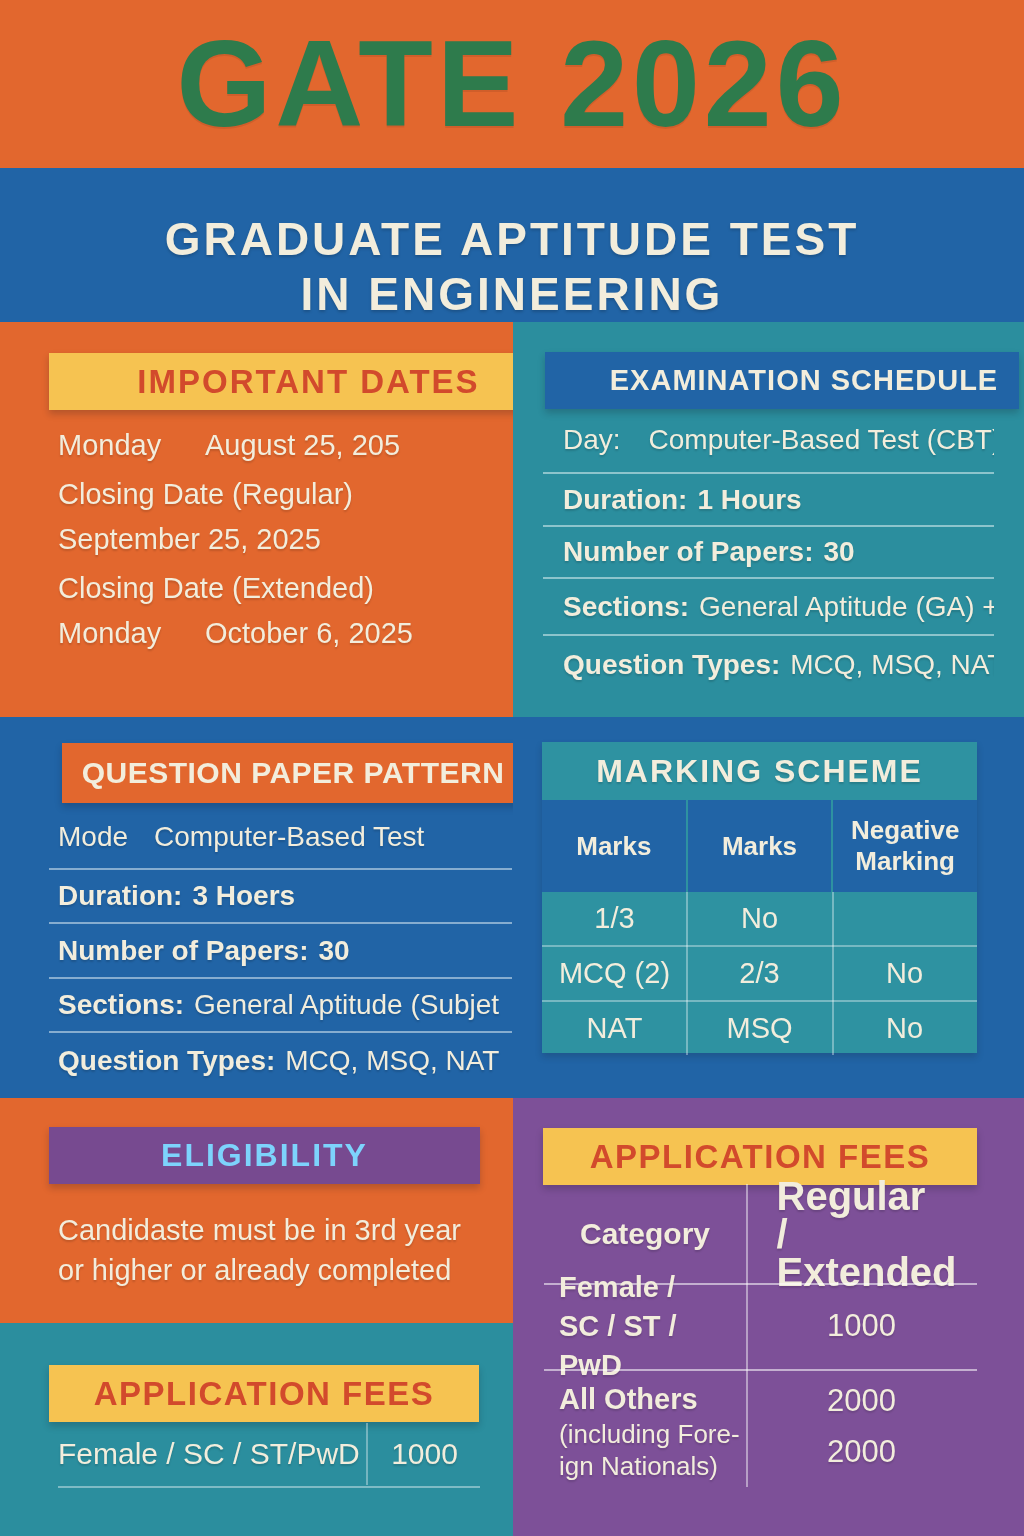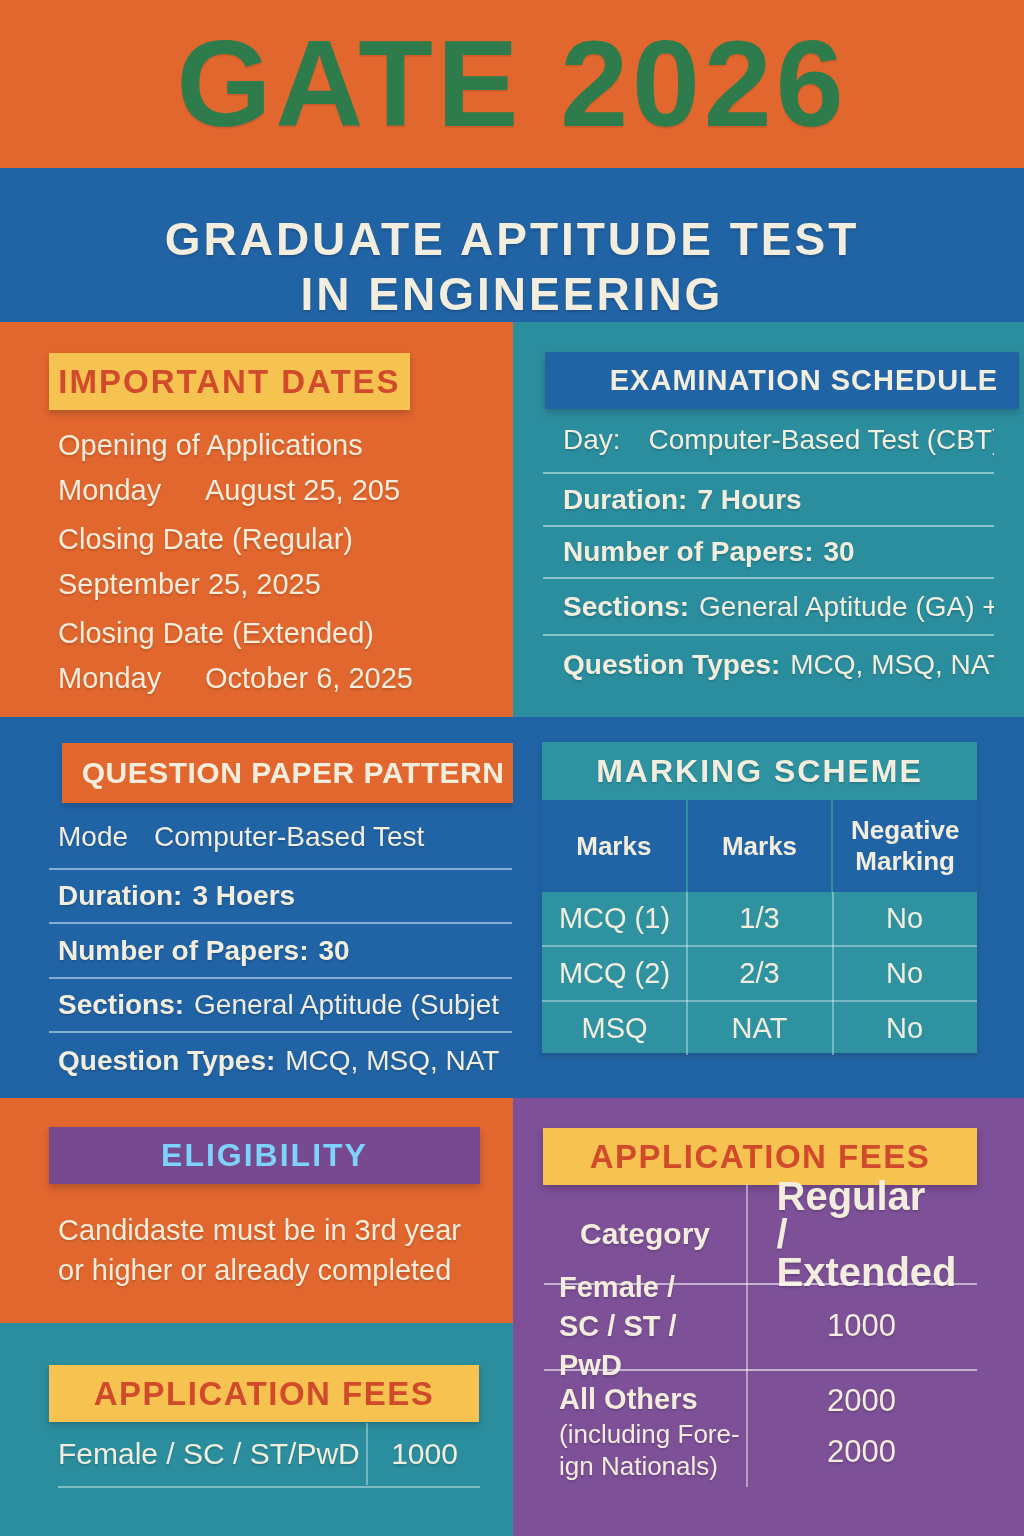--- a/index.html
+++ b/index.html
@@ -33,21 +33,21 @@
 
   
   .banner{
     position:absolute;height:57px;display:flex;align-items:center;justify-content:center;
     font-weight:700;box-shadow:0 4px 7px rgba(20,20,30,0.22);white-space:nowrap;
   }
   .banner.yellow{background:#F6C351;color:#D24A2C;}
   .banner.blue{background:#2164A6;color:#F2EDDC;}
   .banner.orange{background:#E2672E;color:#F2EDDC;}
   .banner.purple{background:#774A90;color:#7dd3fc;}
-  .bn-dates{left:49px;top:31px;width:361px;font-size:33px;letter-spacing:2px;}
+  .bn-dates{left:49px;top:31px;width:431px;font-size:33px;letter-spacing:2px;padding-left:44px;}
   .bn-exam{left:32px;top:30px;width:430px;font-size:29px;letter-spacing:1px;padding-left:44px;}
   .bn-qpp{left:49px;top:26px;width:462px;height:60px;font-size:30px;letter-spacing:0.5px;margin-left:13px;}
   .bn-elig{left:49px;top:29px;width:431px;font-size:32px;letter-spacing:2px;}
   .bn-fees-l{left:49px;top:42px;width:430px;font-size:33px;letter-spacing:1.5px;}
   .bn-fees-r{left:30px;top:30px;width:434px;font-size:33px;letter-spacing:1.5px;}
 
   .txt-shadow{text-shadow:0 2px 2px rgba(0,0,0,0.15);}
 
   
   .id-list{position:absolute;left:58px;top:101px;width:430px;}
@@ -130,21 +130,20 @@
       <span>IN ENGINEERING</span>
     </div>
   </div>
 
   <div class="abs sec-dates">
     <div class="banner yellow bn-dates">
       <span>IMPORTANT DATES</span>
     </div>
     <div class="id-list txt-shadow">
       <div class="id-group">
-        <div>Opening of Applications</div>
         <div class="id-dayline">
           <span class="id-day">Monday</span>
           <span>August 25, 205</span>
         </div>
       </div>
       <div class="id-group">
         <div>Closing Date (Regular)</div>
         <div class="id-dayline">
           <span>September 25, 2025</span>
         </div>
@@ -163,21 +162,21 @@
     <div class="banner blue bn-exam">
       <span>EXAMINATION SCHEDULE</span>
     </div>
     <div class="rowlist es-rows txt-shadow">
       <div class="row">
         <span>Day:</span>
         <span>Computer-Based Test (CBT)</span>
       </div>
       <div class="row">
         <span class="lbl-b">Duration:</span>
-        <span class="lbl-b">7 Hours</span>
+        <span class="lbl-b">1 Hours</span>
       </div>
       <div class="row">
         <span class="lbl-b">Number of Papers:</span>
         <span class="lbl-b">30</span>
       </div>
       <div class="row">
         <span class="lbl-b">Sections:</span>
         <span>General Aptitude (GA) +</span>
       </div>
       <div class="row">
@@ -220,32 +219,31 @@
     <div class="abs" style="left:513px;top:0;width:511px;height:381px;">
       <div class="ms-table">
         <div class="ms-title txt-shadow">MARKING SCHEME</div>
         <div class="ms-head">
           <div class="ms-hcell">Marks</div>
           <div class="ms-hcell">Marks</div>
           <div class="ms-hcell">Negative Marking</div>
         </div>
         <div class="ms-body">
           <div class="ms-row">
-            <div class="ms-cell">MCQ (1)</div>
             <div class="ms-cell">1/3</div>
             <div class="ms-cell">No</div>
           </div>
           <div class="ms-row">
             <div class="ms-cell">MCQ (2)</div>
             <div class="ms-cell">2/3</div>
             <div class="ms-cell">No</div>
           </div>
           <div class="ms-row">
+            <div class="ms-cell">NAT</div>
             <div class="ms-cell">MSQ</div>
-            <div class="ms-cell">NAT</div>
             <div class="ms-cell">No</div>
           </div>
         </div>
       </div>
     </div>
   </div>
 
   <div class="abs sec-elig">
     <div class="banner purple bn-elig">
       <span>ELIGIBILITY</span>

